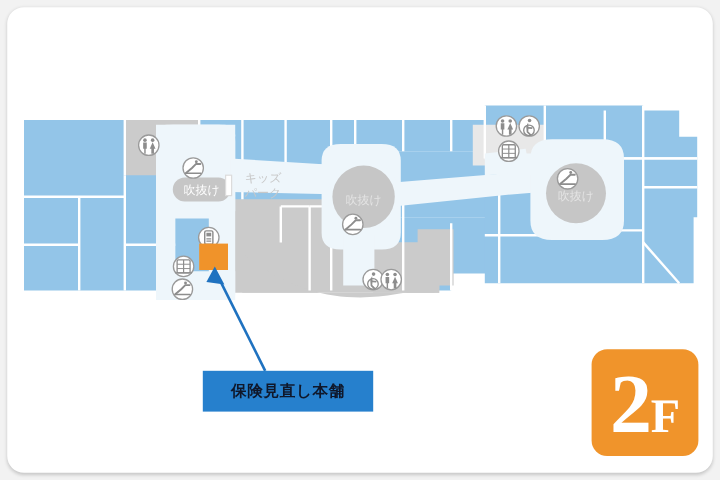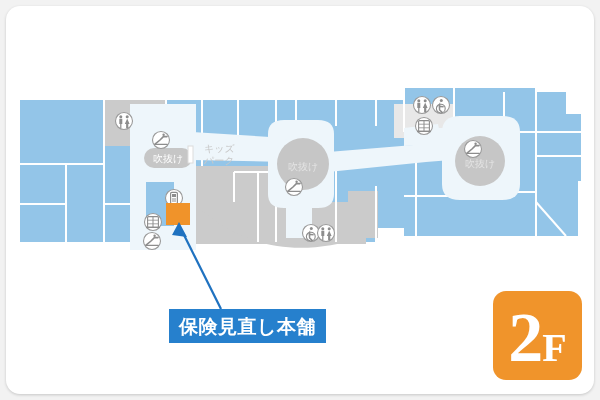--- a/index.html
+++ b/index.html
@@ -50,23 +50,23 @@
     min-width: 142px;
     height: 34px;
     background: #2680cd;
     display: flex;
     align-items: center;
     justify-content: center;
     padding: 0 10px;
     box-sizing: border-box;
   }
   #store-label span {
-    color: #ffffff;
+    color: #0f172a;
     font-family: "DejaVu Sans", "Liberation Sans", sans-serif;
-    font-size: 19px;
+    font-size: 13px;
     font-weight: 700;
     letter-spacing: 0.5px;
     white-space: nowrap;
     line-height: 1;
   }
   
   #floor-badge {
     position: absolute;
     left: 487px;
     top: 285px;

